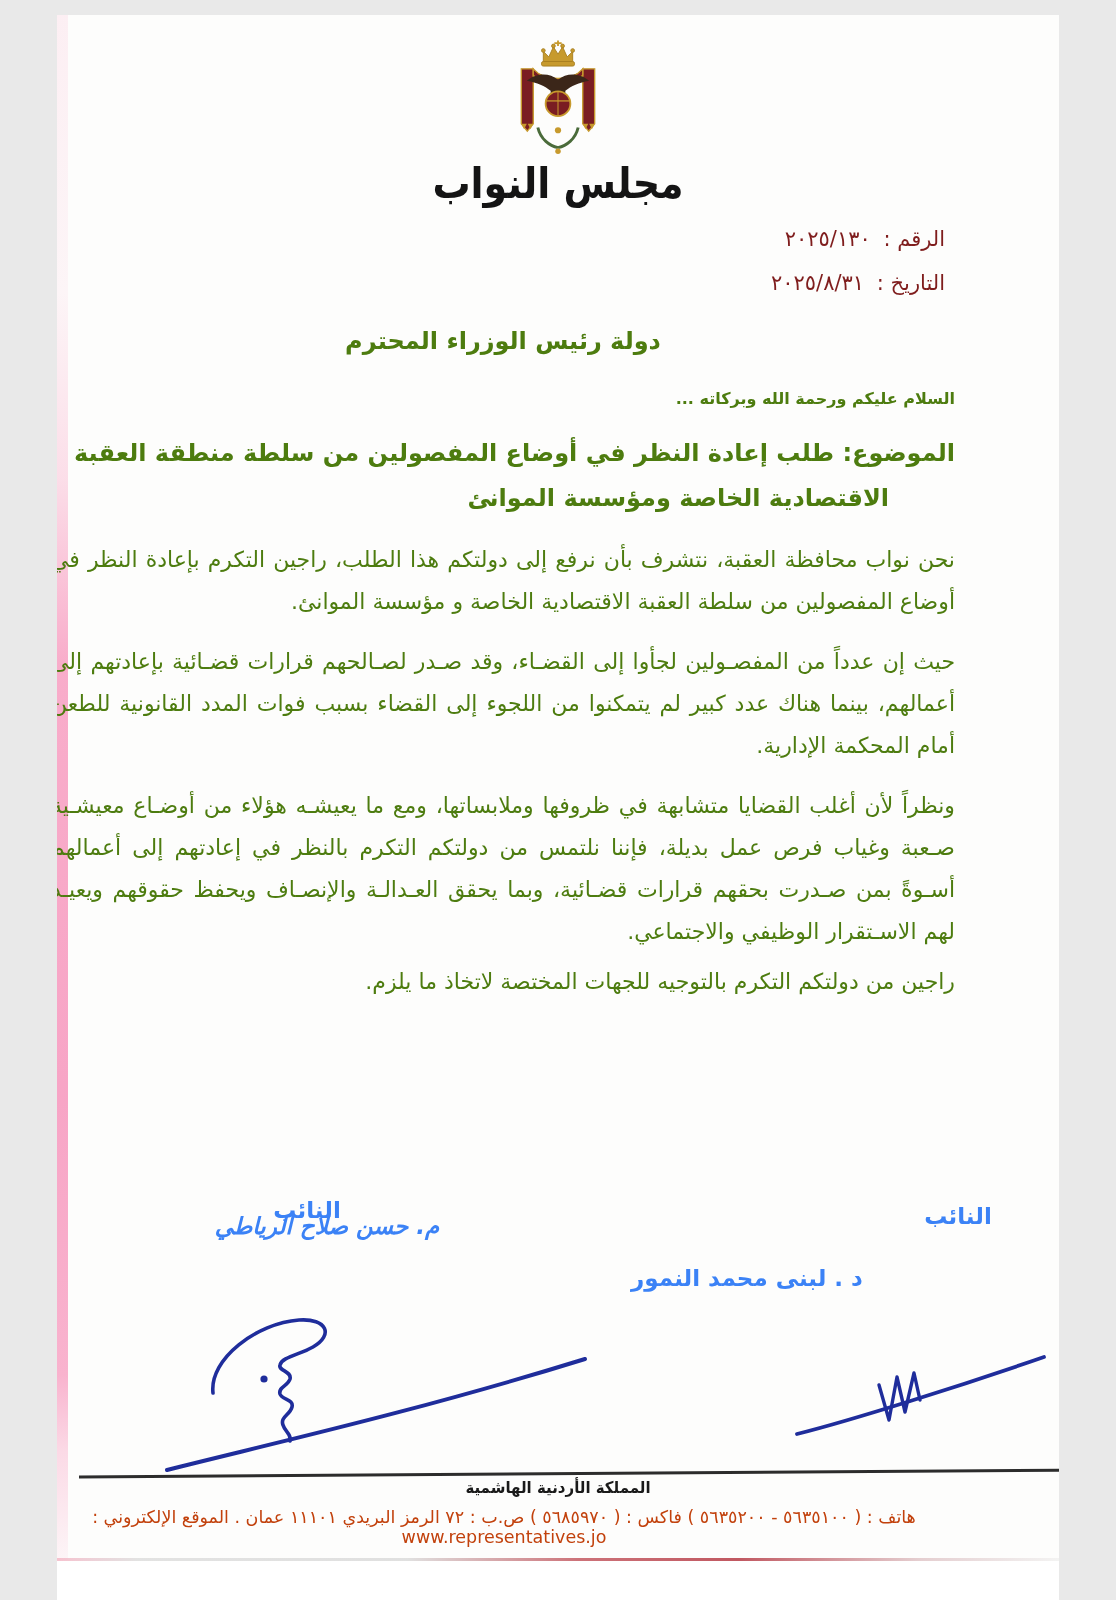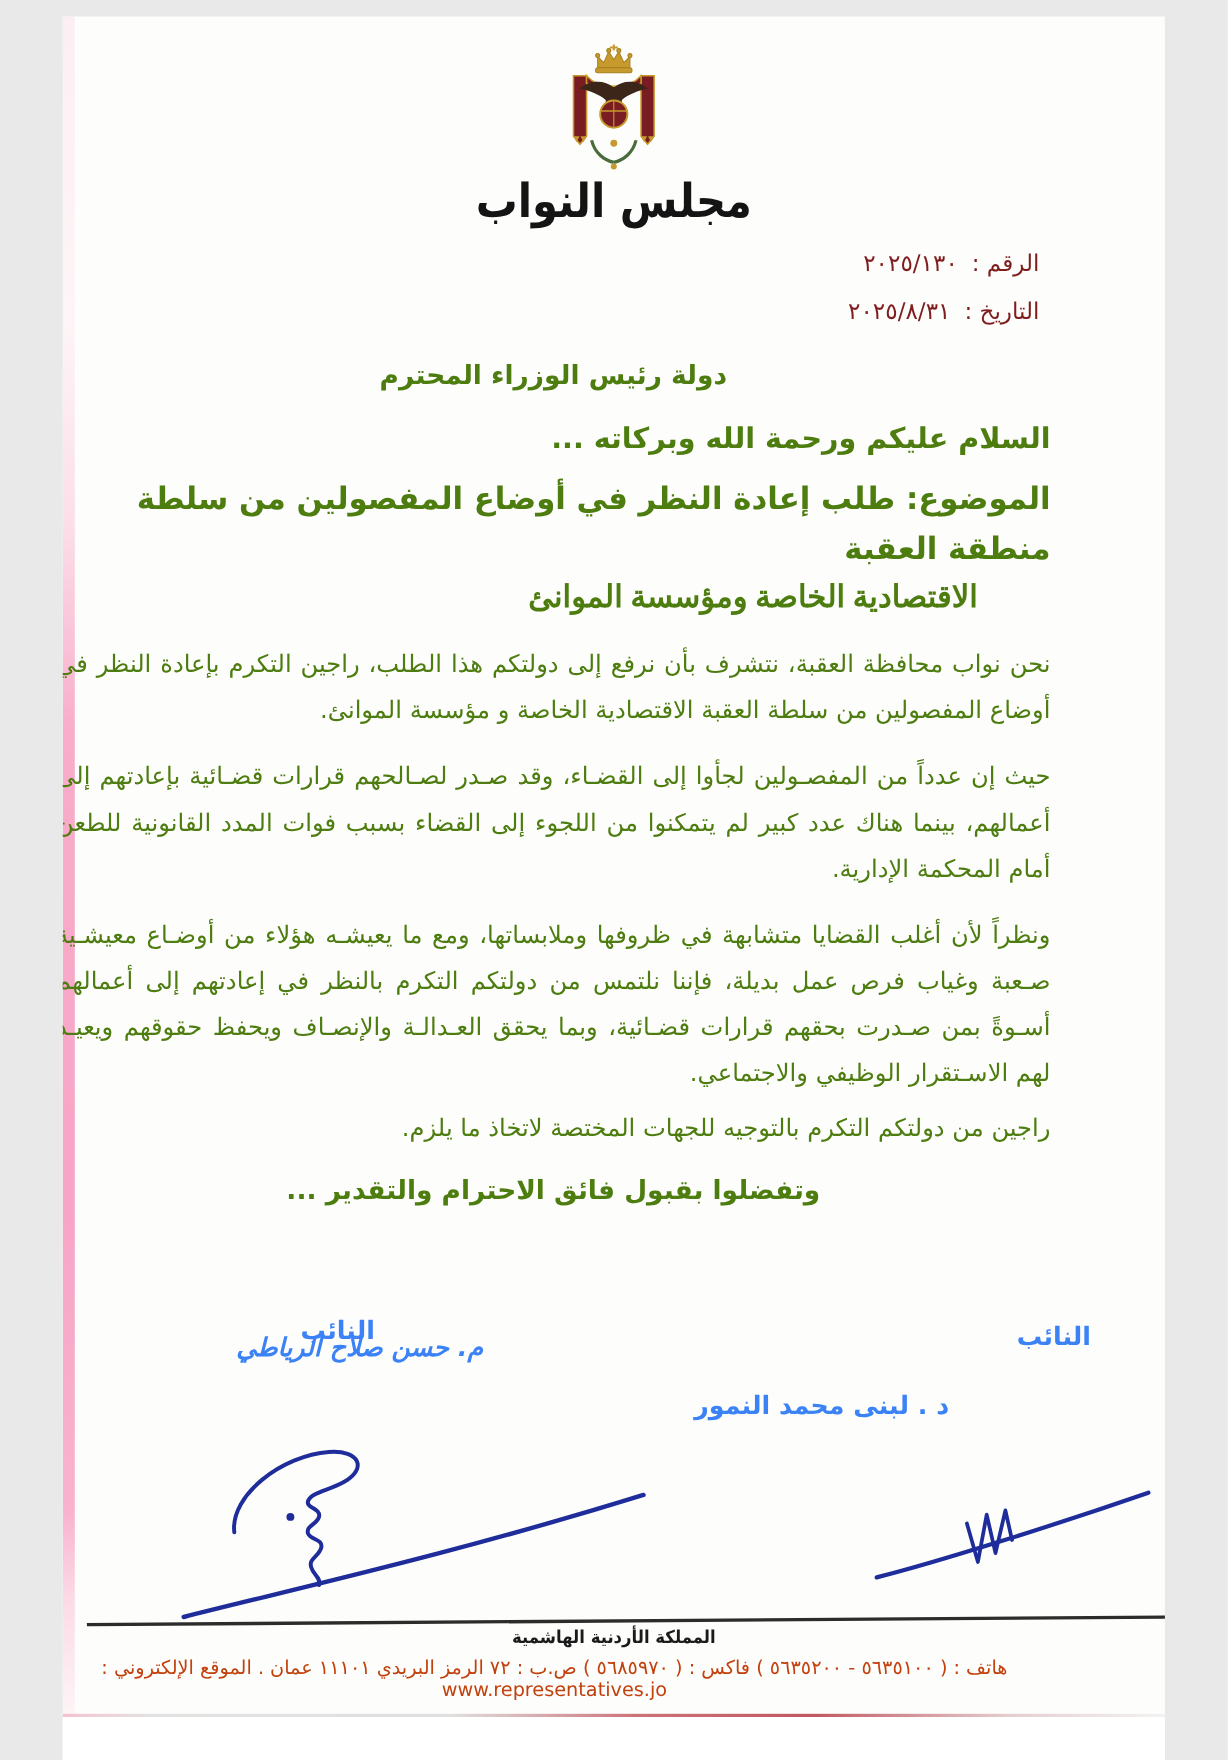--- a/index.html
+++ b/index.html
@@ -28,24 +28,24 @@
     transform:scaleY(1.12);
   }
   .meta{position:absolute;top:212px;right:114px;direction:rtl;font-size:21px;color:#7f1d1d;}
   .meta .meta-line{margin-bottom:20px;}
   .meta .lbl{margin-left:6px;}
   .content{
     position:absolute;top:300px;right:104px;width:904px;direction:rtl;
     font-size:22px;line-height:42px;color:#4d7c0f;
   }
   .recipient{margin-top:8px;text-align:center;font-weight:bold;font-size:24px;line-height:36px;}
-  .greeting{margin-top:22px;text-align:right;font-weight:bold;font-size:26px;line-height:36px;}
-  .subject{margin-top:14px;font-weight:bold;font-size:28px;line-height:45px;}
+  .greeting{margin-top:22px;text-align:right;font-weight:bold;font-size:16px;line-height:36px;}
+  .subject{margin-top:14px;font-weight:bold;font-size:24px;line-height:45px;}
   .subject .l1{text-align:right;}
-  .subject .l2{text-align:right;padding-left:0;margin-right:66px;font-family:Liberation Serif, serif;}
+  .subject .l2{text-align:right;padding-left:0;margin-right:66px;}
   .para{margin-top:18px;text-align:justify;}
   .request{margin-top:8px;text-align:right;}
   .closing{margin-top:14px;text-align:center;font-weight:bold;font-size:24px;line-height:40px;}
   .sig-title,.sig-name{position:absolute;font-weight:bold;font-size:23px;text-align:center;direction:rtl;color:#3b82f6;}
   .sig-title-right{top:1188px;left:846px;width:110px;}
   .sig-name-right{top:1250px;left:556px;width:268px;}
   .sig-title-left{top:1182px;left:198px;width:104px;}
   .sig-name-left{top:1198px;left:128px;width:284px;font-style:italic;}
   .sig-svg{position:absolute;}
   .sig-svg-left{top:1292px;left:104px;width:432px;height:168px;}
@@ -135,21 +135,20 @@
     <div class="recipient">دولة رئيس الوزراء المحترم</div>
     <div class="greeting">السلام عليكم ورحمة الله وبركاته ...</div>
     <div class="subject">
       <div class="l1">الموضوع: طلب إعادة النظر في أوضاع المفصولين من سلطة منطقة العقبة</div>
       <div class="l2">الاقتصادية الخاصة ومؤسسة الموانئ</div>
     </div>
     <div class="para">نحن نواب محافظة العقبة، نتشرف بأن نرفع إلى دولتكم هذا الطلب، راجين التكرم بإعادة النظر في أوضاع المفصولين من سلطة العقبة الاقتصادية الخاصة و مؤسسة الموانئ.</div>
     <div class="para">حيث إن عدداً من المفصـولين لجأوا إلى القضـاء، وقد صـدر لصـالحهم قرارات قضـائية بإعادتهم إلى أعمالهم، بينما هناك عدد كبير لم يتمكنوا من اللجوء إلى القضاء بسبب فوات المدد القانونية للطعن أمام المحكمة الإدارية.</div>
     <div class="para">ونظراً لأن أغلب القضايا متشابهة في ظروفها وملابساتها، ومع ما يعيشـه هؤلاء من أوضـاع معيشـية صـعبة وغياب فرص عمل بديلة، فإننا نلتمس من دولتكم التكرم بالنظر في إعادتهم إلى أعمالهم أسـوةً بمن صـدرت بحقهم قرارات قضـائية، وبما يحقق العـدالـة والإنصـاف ويحفظ حقوقهم ويعيـد لهم الاسـتقرار الوظيفي والاجتماعي.</div>
     <div class="request">راجين من دولتكم التكرم بالتوجيه للجهات المختصة لاتخاذ ما يلزم.</div>
-    <div class="closing">وتفضلوا بقبول فائق الاحترام والتقدير ...</div>
   </div>
 
   <div class="sig-title sig-title-right">النائب</div>
   <div class="sig-name sig-name-right">د . لبنى محمد النمور</div>
   <div class="sig-title sig-title-left">النائب</div>
   <div class="sig-name sig-name-left">م. حسن صلاح الرياطي</div>
 
   <div class="sig-svg sig-svg-left">
     <svg width="432" height="168" viewBox="0 0 432 168" xmlns="http://www.w3.org/2000/svg" fill="none" stroke="#1f2d9b" stroke-linecap="round">
       <path stroke-width="4" d="M6,163 C100,139 250,106 424,52"></path>

